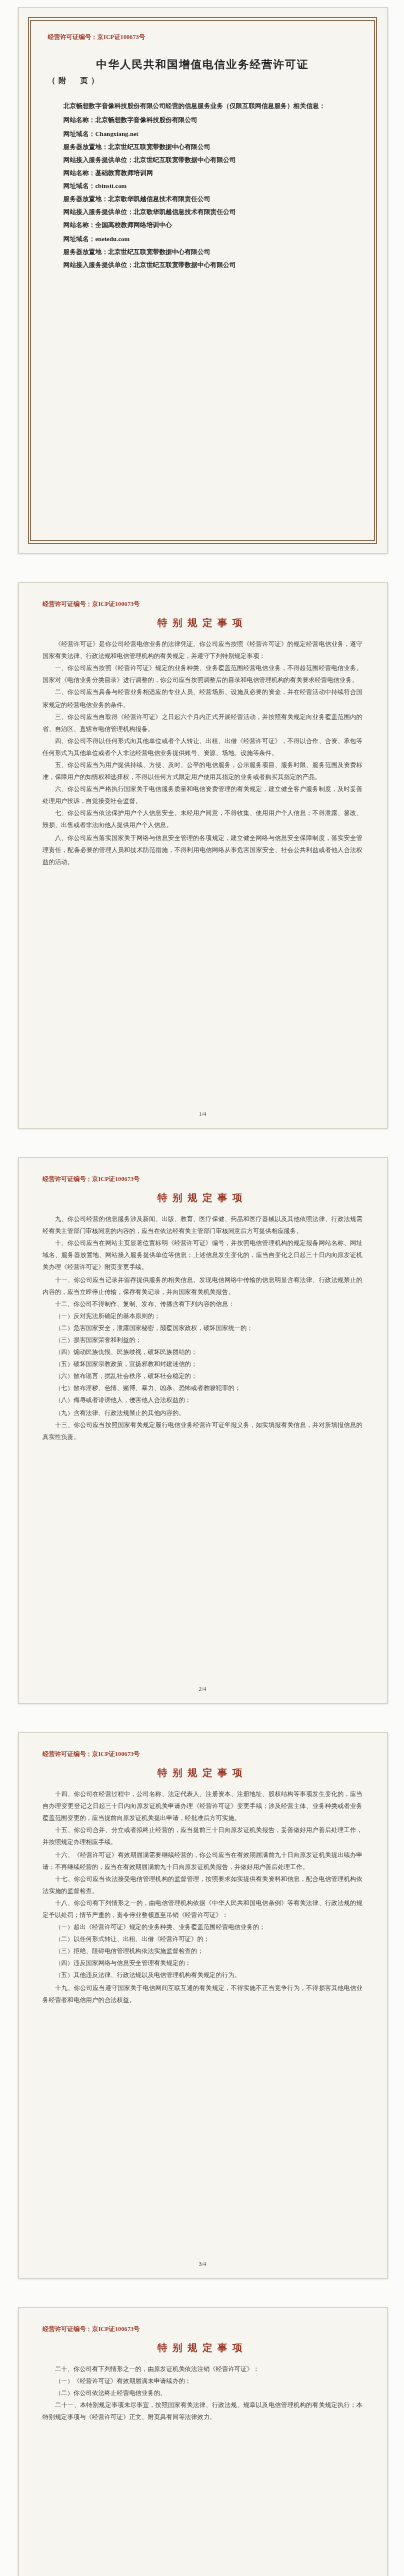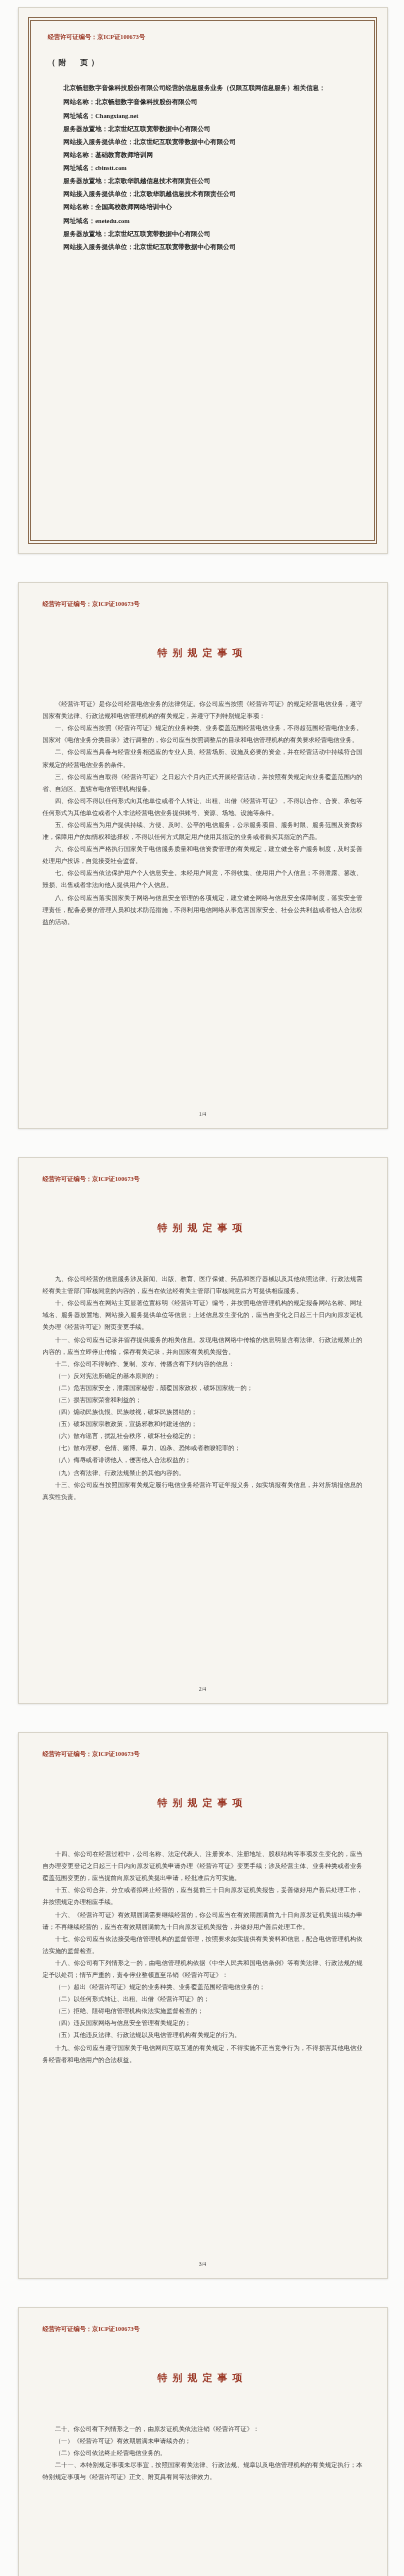--- a/index.html
+++ b/index.html
@@ -32,41 +32,41 @@
   .entry{margin:0;}
   .entry .lbl{color:#2c2c2c;}
   .entry .val{color:#1f1f1f;}
 
   
   .prov{
     min-height:547px;
     display:flex;flex-direction:column;
     padding:16.5px 24px 11.3px;
     box-sizing:border-box;
-    gap:30px;
   }
   .prov-hdr{font-size:6.2px;font-weight:bold;color:#9c3a28;margin:0 0 8.2px;}
   .prov-title{font-size:9.8px;font-weight:bold;color:#9c3a28;text-align:center;letter-spacing:5.2px;margin:0 0 8.2px;}
   .paras{flex:1;}
   .para{
     font-size:6.2px;line-height:1.95;
     text-indent:2em;text-align:justify;
     color:#3a3a3a;margin:0;
   }
   .pfoot{text-align:center;font-size:5.7px;color:#4a4a4a;margin-top:7.2px;}
 </style>
 </head>
 <body>
 
 <div class="canvas">
 
   <section class="page cert">
     <div class="frame">
       <div class="frame-inner">
         <div class="cert-hdr">经营许可证编号：京ICP证100673号</div>
+        <h1 class="cert-title">中华人民共和国增值电信业务经营许可证</h1>
         <div class="cert-sub">（附　页）</div>
         <div class="cert-body">
           <p class="intro">北京畅想数字音像科技股份有限公司经营的信息服务业务（仅限互联网信息服务）相关信息：</p>
           <div>
               <div class="entry"><span class="lbl">网站名称：</span><span class="val">北京畅想数字音像科技股份有限公司</span></div>
               <div class="entry"><span class="lbl">网址域名：</span><span class="val">Changxiang.net</span></div>
               <div class="entry"><span class="lbl">服务器放置地：</span><span class="val">北京世纪互联宽带数据中心有限公司</span></div>
               <div class="entry"><span class="lbl">网站接入服务提供单位：</span><span class="val">北京世纪互联宽带数据中心有限公司</span></div>
               <div class="entry"><span class="lbl">网站名称：</span><span class="val">基础教育教师培训网</span></div>
               <div class="entry"><span class="lbl">网址域名：</span><span class="val">cbinstt.com</span></div>

